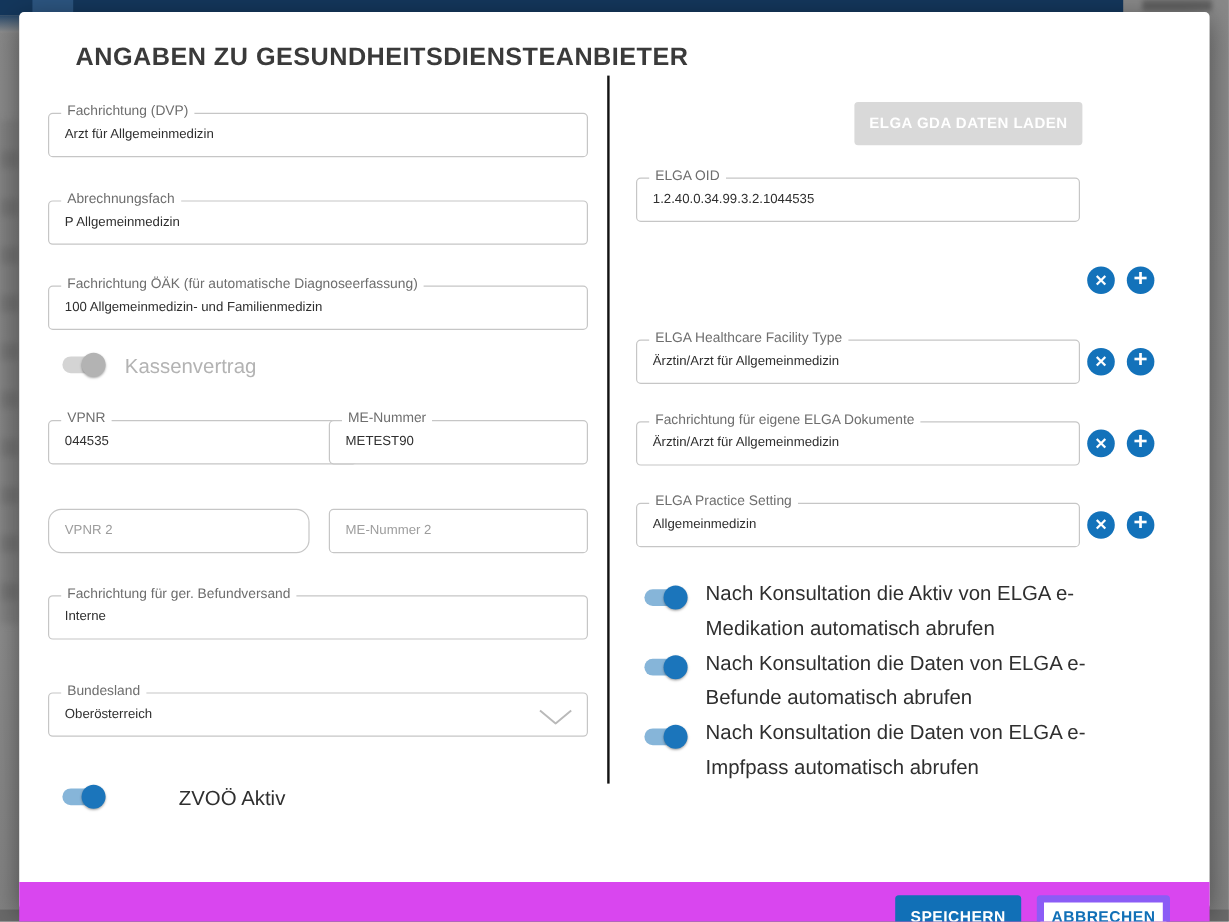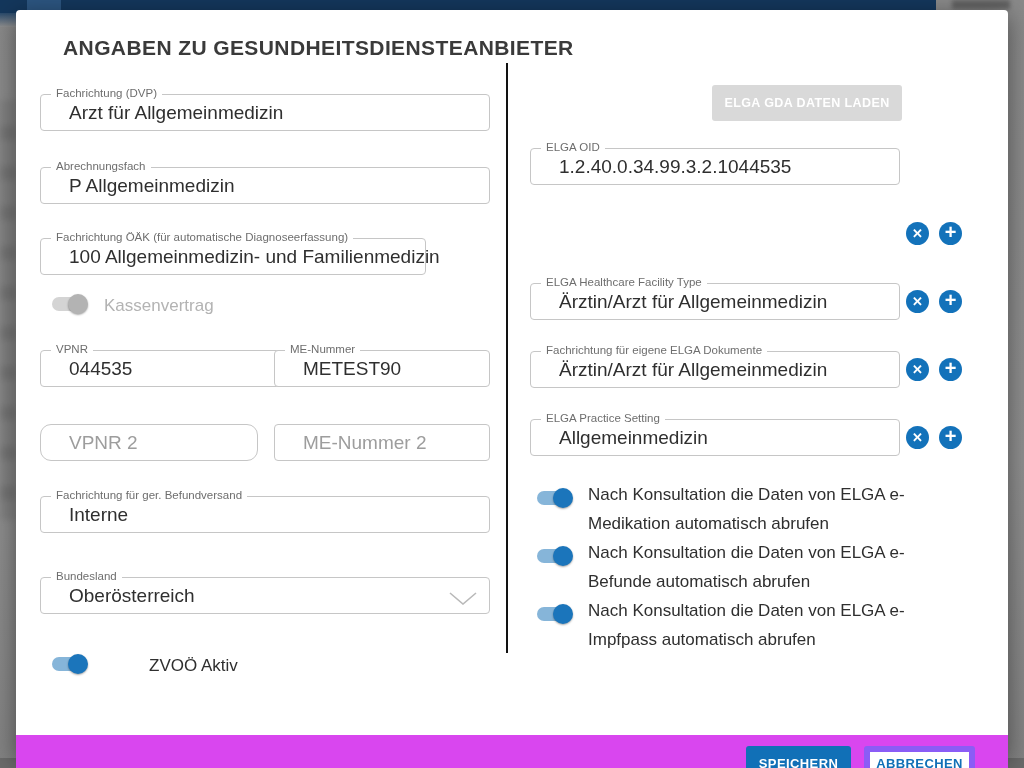--- a/index.html
+++ b/index.html
@@ -20,21 +20,21 @@
   
   .modal { position:absolute; left:16px; top:10px; width:992px; height:748px;
     background:#ffffff; border-radius:4px; box-shadow:0 6px 24px rgba(0,0,0,.45); }
   .dialog-title { position:absolute; left:24px; top:26px; font-size:21px; font-weight:bold;
     color:#3a3a3a; letter-spacing:.4px;margin-left:23px; }
 
   
   .field { position:absolute; height:37px; border:1px solid #c6c6c6; border-radius:4px; background:#fff; }
   .field-label { position:absolute; top:-8px; left:10px; background:#fff; padding:0 5px;
     font-size:11.5px; color:#6e6e6e; white-space:nowrap; }
-  .field-value { position:absolute; left:28px; top:0; line-height:35px; font-size:19px; color:#2f2f2f; white-space:nowrap; }
+  .field-value { position:absolute; left:13px; top:0; line-height:35px; font-size:11px; color:#2f2f2f; white-space:nowrap; }
   .field-placeholder { color:#9d9d9d; }
 
   
   .chevron { position:absolute; right:12px; top:13px; }
 
   
   .switch { position:absolute; width:40px; height:20px; }
   .switch .track { position:absolute; left:2px; top:3px; width:34px; height:14px; border-radius:7px; }
   .switch .thumb { position:absolute; top:0; width:20px; height:20px; border-radius:50%;
     box-shadow:0 1px 2px rgba(0,0,0,.35); }
@@ -87,21 +87,21 @@
   <div class="field" style="left:24px; top:84px; width:450px;">
     <span class="field-label">Fachrichtung (DVP)</span>
     <span class="field-value">Arzt für Allgemeinmedizin</span>
   </div>
 
   <div class="field" style="left:24px; top:157px; width:450px;">
     <span class="field-label">Abrechnungsfach</span>
     <span class="field-value">P Allgemeinmedizin</span>
   </div>
 
-  <div class="field" style="left:24px; top:228px; width:386px;">
+  <div class="field" style="left:24px; top:228px; width:450px;">
     <span class="field-label">Fachrichtung ÖÄK (für automatische Diagnoseerfassung)</span>
     <span class="field-value">100 Allgemeinmedizin- und Familienmedizin</span>
   </div>
 
   <div>
     <div class="switch on gray" style="left:34px; top:284px;">
       <div class="track"></div>
         <div class="thumb"></div>
     </div>
     <span class="toggle-label disabled" style="position:absolute; left:88px; top:286px;">Kassenvertrag</span>
@@ -193,21 +193,21 @@
     </div>
   <div class="circle-btn" style="left:923px; top:416px;">
     <span class="plus-glyph">+</span>
     </div>
 
   <div class="right-toggle-row" style="top:470px;">
     <div class="switch on blue">
       <div class="track"></div>
         <div class="thumb"></div>
     </div>
-    <span class="toggle-label">Nach Konsultation die Daten von ELGA e-Medikation automatisch abrufen</span>
+    <span class="toggle-label">Nach Konsultation die Aktiv von ELGA e-Medikation automatisch abrufen</span>
   </div>
 
   <div class="right-toggle-row" style="top:528px;">
     <div class="switch on blue">
       <div class="track"></div>
         <div class="thumb"></div>
     </div>
     <span class="toggle-label">Nach Konsultation die Daten von ELGA e-Befunde automatisch abrufen</span>
   </div>
 

